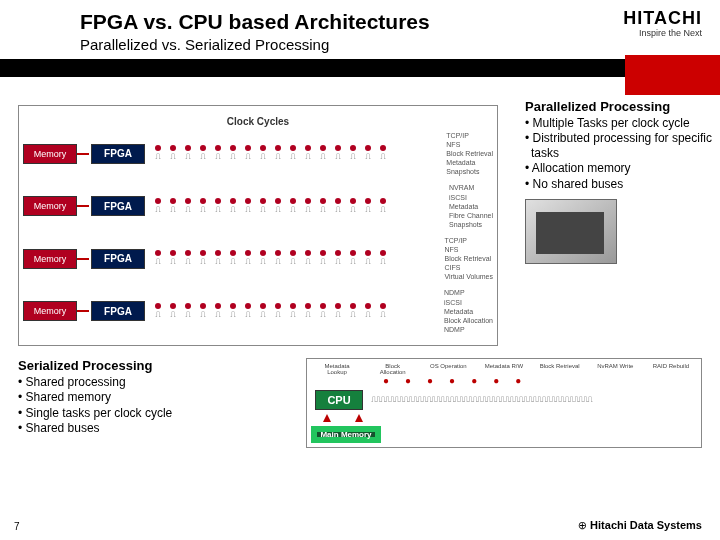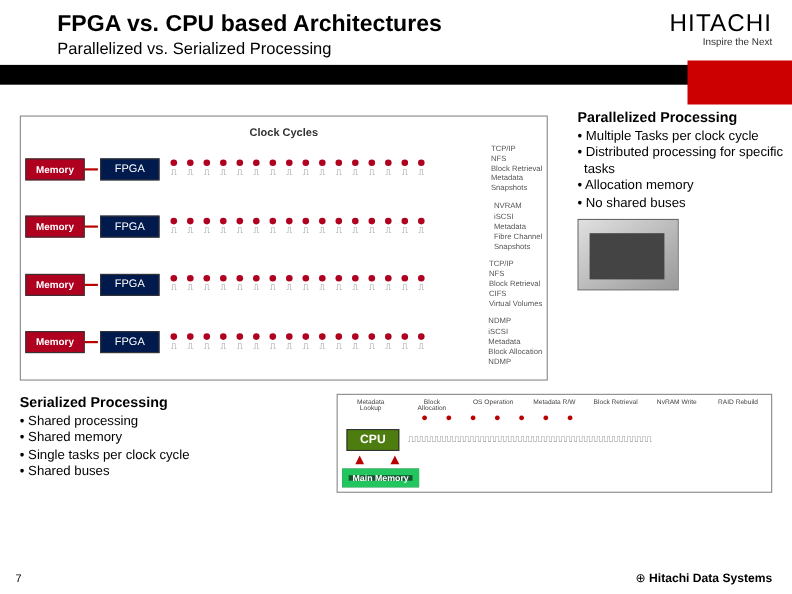--- a/index.html
+++ b/index.html
@@ -1,48 +1,48 @@
 <!DOCTYPE html>
 <html><head>
 <meta charset="utf-8">
 <style>
   * { margin: 0; padding: 0; box-sizing: border-box; }
   body { width: 720px; height: 540px; font-family: Arial, sans-serif; background: #fff; position: relative; overflow: hidden; }
-  .header { background: #fff; padding: 10px 52px 6px; }
+  .header { background: #fff; padding: 10px 52px 6px; margin-left: 28px; }
   .title { font-size: 21px; font-weight: bold; color: #000; }
   .subtitle { font-size: 15px; color: #000; margin-top: 2px; }
   .logo-area { position: absolute; top: 8px; right: 18px; text-align: right; }
-  .logo-main { font-size: 22px; font-weight: normal; letter-spacing: 1px; }
+  .logo-main { font-size: 18px; font-weight: bold; letter-spacing: 1px; }
   .logo-tag { font-size: 9px; color: #333; margin-top: -1px; }
   .black-bar { height: 18px; background: #000; width: 100%; }
   .red-block { position: absolute; top: 55px; right: 0; width: 95px; height: 40px; background: #c00; }
   .content { position: relative; padding: 8px 18px 0; }
   .fpga-diagram { width: 480px; margin-top: 20px; border: 1px solid #888; padding: 10px 4px 4px; }
   .clock-label { font-size: 10px; font-weight: bold; text-align: center; margin-bottom: 4px; color: #333; }
   .fpga-row { display: flex; align-items: center; margin-bottom: 7px; }
-  .mem-box { width: 54px; height: 20px; background: #b00020; color: #fff; font-size: 9px; font-weight: bold; display: flex; align-items: center; justify-content: center; border: 1px solid #333; }
+  .mem-box { width: 54px; height: 20px; background: #b00020; color: #fff; font-size: 9px; font-weight: normal; display: flex; align-items: center; justify-content: center; border: 1px solid #333; }
   .arrow-h { width: 12px; height: 2px; background: #b00; position: relative; }
-  .fpga-box { width: 54px; height: 20px; background: #001a4d; color: #fff; font-size: 10px; font-weight: normal; display: flex; align-items: center; justify-content: center; border: 1px solid #333; margin-left: 2px; }
+  .fpga-box { width: 54px; height: 20px; background: #001a4d; color: #fff; font-size: 10px; font-weight: bold; display: flex; align-items: center; justify-content: center; border: 1px solid #333; margin-left: 2px; }
   .tick-area { flex: 1; margin-left: 6px; display: flex; align-items: center; gap: 2px; }
   .tick-col { width: 13px; display: flex; flex-direction: column; align-items: center; }
   .dot { width: 6px; height: 6px; border-radius: 50%; background: #b00020; margin-bottom: 1px; }
   .wave { font-size: 8px; color: #555; letter-spacing: -1px; }
   .task-list { display: flex; flex-direction: column; font-size: 7px; color: #555; margin-left: 4px; line-height: 1.3; }
   .parallel-block { position: absolute; top: 22px; right: 0; width: 195px; }
   .section-heading { font-size: 13px; font-weight: bold; }
   .bullet-list { font-size: 12px; margin-top: 2px; }
   .bullet { text-indent: -6px; margin-left: 6px; margin-bottom: 1px; line-height: 1.2; }
   .chip-img { width: 92px; height: 65px; background: linear-gradient(145deg, #e0e0e0, #999); border: 1px solid #666; margin-top: 8px; position: relative; }
   .chip-img::after { content: ""; position: absolute; top: 12px; left: 10px; width: 68px; height: 42px; background: #444; }
   .serial-section { display: flex; margin-top: 12px; gap: 28px; }
   .serial-text { width: 260px; }
   .cpu-diagram { flex: 1; border: 1px solid #888; padding: 4px; font-size: 7px; }
   .cpu-top-labels { display: flex; justify-content: space-between; color: #444; padding: 0 6px; }
   .cpu-top-labels span { width: 40px; text-align: center; font-size: 6px; line-height: 1; }
-  .cpu-box { width: 48px; height: 20px; background: #4d7c0f; color: #fff; font-size: 11px; font-weight: bold; display: flex; align-items: center; justify-content: center; border: 1px solid #333; margin: 4px 4px; }
+  .cpu-box { width: 48px; height: 20px; background: #15803d; color: #fff; font-size: 11px; font-weight: bold; display: flex; align-items: center; justify-content: center; border: 1px solid #333; margin: 4px 4px; }
   .cpu-wave-row { display: flex; align-items: center; gap: 4px; }
   .cycle-label { font-size: 8px; color: #333; font-weight: bold; text-align: center; margin-top: 2px; }
   .mainmem-box { width: 70px; height: 17px; background: #14532d; color: #fff; font-size: 8px; font-weight: bold; display: flex; align-items: center; justify-content: center; border: 6px solid #22c55e; margin-top: 4px; }
   .arrow-up { width: 0; height: 0; border-left: 4px solid transparent; border-right: 4px solid transparent; border-bottom: 8px solid #b00; margin: 0 12px; display: inline-block; }
   .page-num { position: absolute; bottom: 8px; left: 14px; font-size: 10px; color: #000; }
   .footer-logo { position: absolute; bottom: 8px; right: 18px; font-size: 11px; color: #000; }
   .footer-logo .hds { font-weight: bold; }
   .dots-row { color: #b00; font-size: 10px; letter-spacing: 16px; }
 </style>
 </head>

